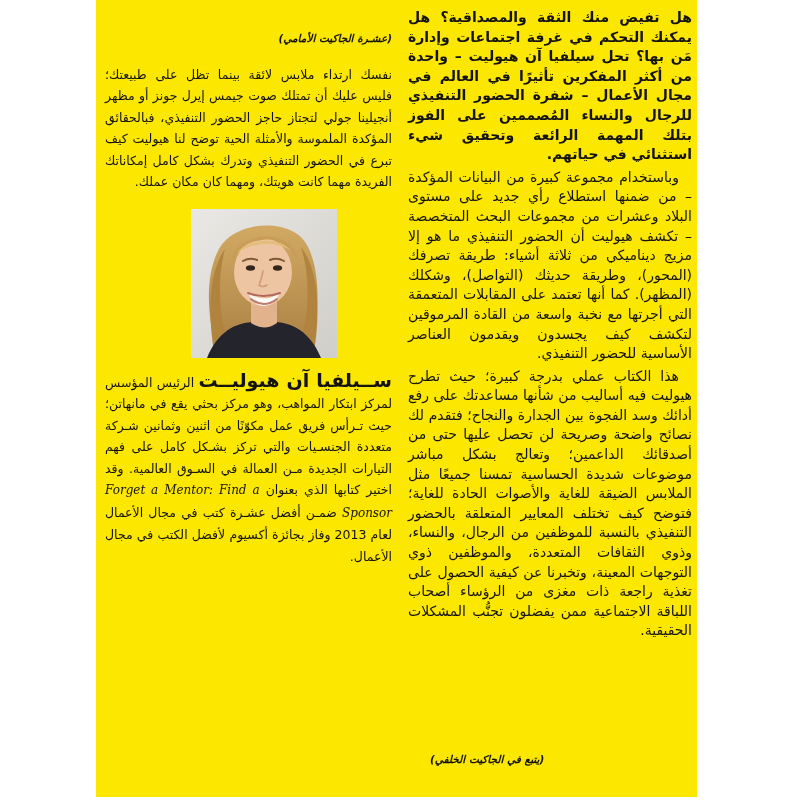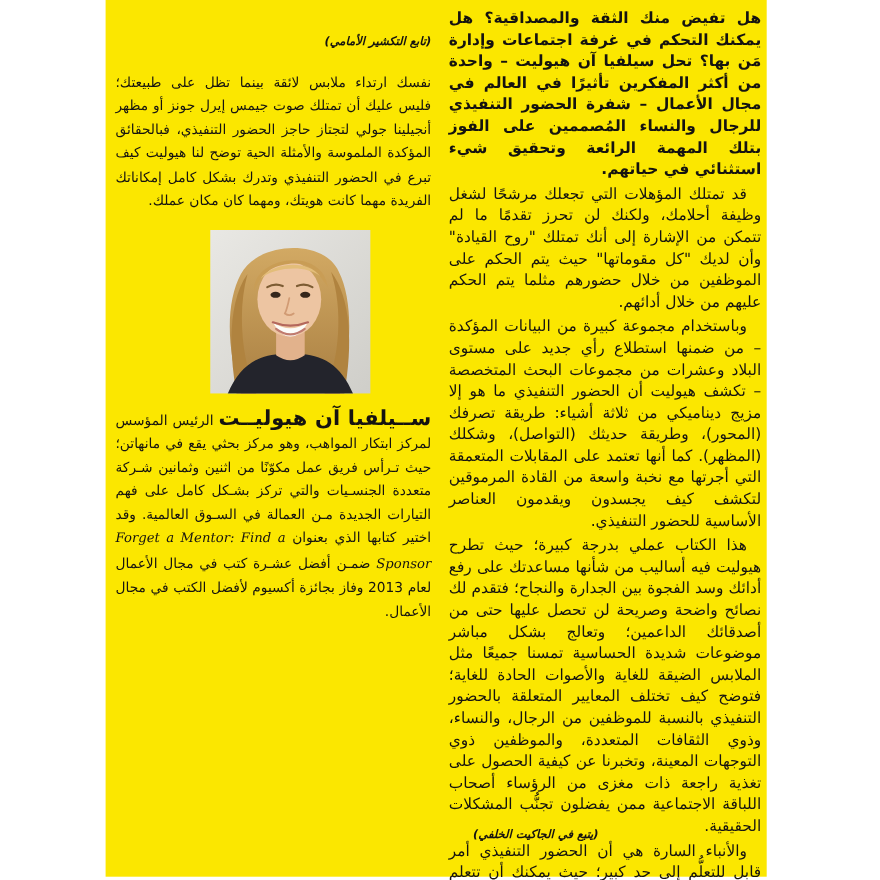--- a/index.html
+++ b/index.html
@@ -90,28 +90,26 @@
   }
 </style>
 </head>
 <body>
 
 <div class="page">
   <div class="flap">
 
     <div class="col col-right">
       <p class="lead">هل تفيض منك الثقة والمصداقية؟ هل يمكنك التحكم في غرفة اجتماعات وإدارة مَن بها؟ تحل سيلفيا آن هيوليت – واحدة من أكثر المفكرين تأثيرًا في العالم في مجال الأعمال – شفرة الحضور التنفيذي للرجال والنساء المُصممين على الفوز بتلك المهمة الرائعة وتحقيق شيء استثنائي في حياتهم.</p>
-      <p class="indented">قد تمتلك المؤهلات التي تجعلك مرشحًا لشغل وظيفة أحلامك، ولكنك لن تحرز تقدمًا ما لم تتمكن من الإشارة إلى أنك تمتلك "روح القيادة" وأن لديك "كل مقوماتها" حيث يتم الحكم على الموظفين من خلال حضورهم مثلما يتم الحكم عليهم من خلال أدائهم.</p>
       <p class="indented">وباستخدام مجموعة كبيرة من البيانات المؤكدة – من ضمنها استطلاع رأي جديد على مستوى البلاد وعشرات من مجموعات البحث المتخصصة – تكشف هيوليت أن الحضور التنفيذي ما هو إلا مزيج ديناميكي من ثلاثة أشياء: طريقة تصرفك (المحور)، وطريقة حديثك (التواصل)، وشكلك (المظهر). كما أنها تعتمد على المقابلات المتعمقة التي أجرتها مع نخبة واسعة من القادة المرموقين لتكشف كيف يجسدون ويقدمون العناصر الأساسية للحضور التنفيذي.</p>
       <p class="indented">هذا الكتاب عملي بدرجة كبيرة؛ حيث تطرح هيوليت فيه أساليب من شأنها مساعدتك على رفع أدائك وسد الفجوة بين الجدارة والنجاح؛ فتقدم لك نصائح واضحة وصريحة لن تحصل عليها حتى من أصدقائك الداعمين؛ وتعالج بشكل مباشر موضوعات شديدة الحساسية تمسنا جميعًا مثل الملابس الضيقة للغاية والأصوات الحادة للغاية؛ فتوضح كيف تختلف المعايير المتعلقة بالحضور التنفيذي بالنسبة للموظفين من الرجال، والنساء، وذوي الثقافات المتعددة، والموظفين ذوي التوجهات المعينة، وتخبرنا عن كيفية الحصول على تغذية راجعة ذات مغزى من الرؤساء أصحاب اللباقة الاجتماعية ممن يفضلون تجنُّب المشكلات الحقيقية.</p>
-      <p class="indented">والأنباء السارة هي أن الحضور التنفيذي أمر قابل للتعلُّم إلى حد كبير؛ حيث يمكنك أن تتعلم كيفية «التكشير عن أنيابك» بينما تظل محبوبًا، ويمكنك أن تعلّم</p>
     </div>
 
     <div class="col col-left">
-      <div class="note note-top">(تابع التكشير الأمامي)</div>
+      <div class="note note-top">(عشـرة الجاكيت الأمامي)</div>
 
       <p class="intro-par">نفسك ارتداء ملابس لائقة بينما تظل على طبيعتك؛ فليس عليك أن تمتلك صوت جيمس إيرل جونز أو مظهر أنجيلينا جولي لتجتاز حاجز الحضور التنفيذي، فبالحقائق المؤكدة الملموسة والأمثلة الحية توضح لنا هيوليت كيف تبرع في الحضور التنفيذي وتدرك بشكل كامل إمكاناتك الفريدة مهما كانت هويتك، ومهما كان مكان عملك.</p>
 
       <span class="photo-frame">
         <svg width="146" height="149" viewBox="0 0 146 149" xmlns="http://www.w3.org/2000/svg" aria-hidden="true">
           <defs>
             <linearGradient id="bgG" x1="0" y1="0" x2="1" y2="1">
               <stop offset="0" stop-color="#e9e8e4"></stop>
               <stop offset="1" stop-color="#cfcec9"></stop>
             </linearGradient>

